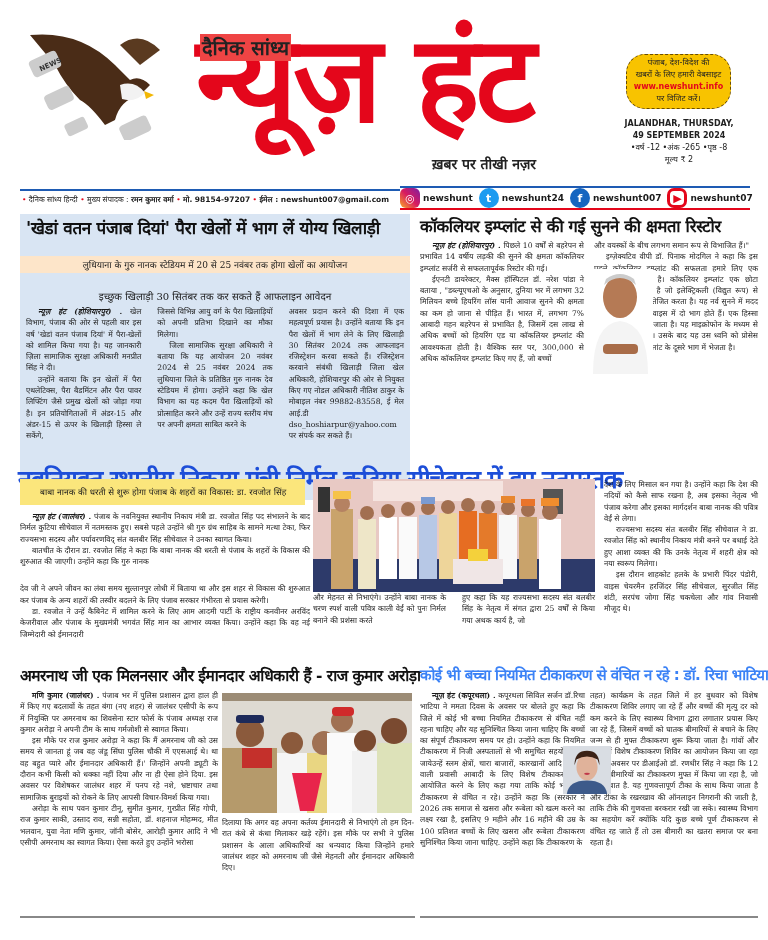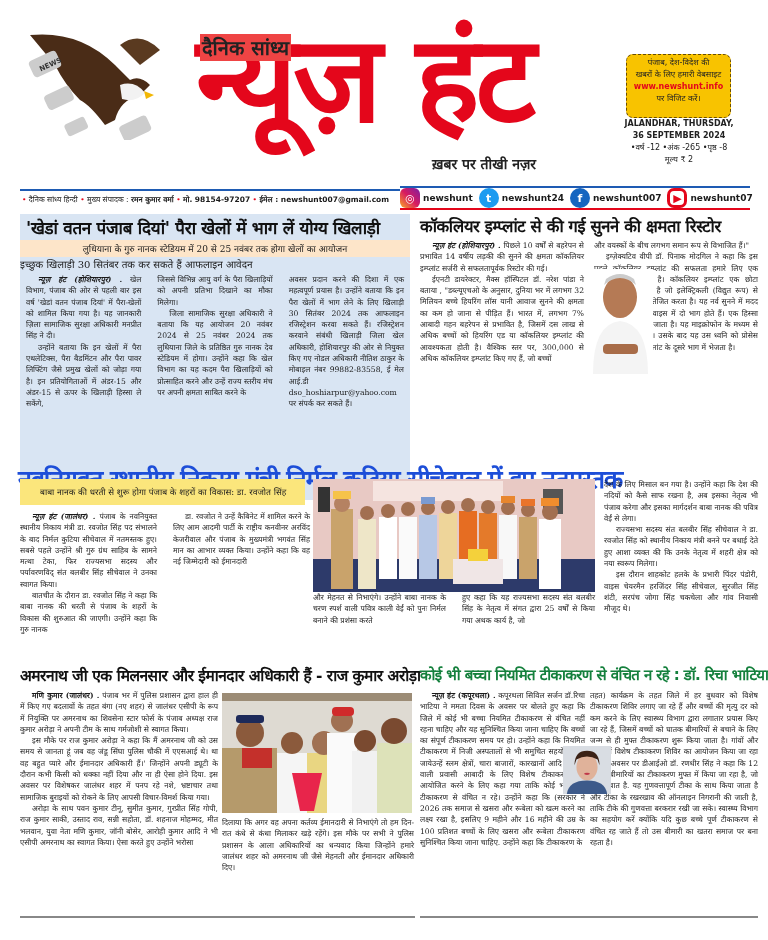--- a/index.html
+++ b/index.html
@@ -4,40 +4,40 @@
 <style>
   * { box-sizing: border-box; margin: 0; padding: 0; }
   html, body { width: 768px; height: 940px; background: #ffffff; overflow: hidden; }
   body { font-family: "DejaVu Serif", serif; color: #1a1a1a; position: relative; }
 
   .masthead { position: absolute; left: 0; top: 0; width: 768px; height: 185px; }
   .eagle { position: absolute; left: 20px; top: 25px; width: 145px; height: 115px; }
   .brand-small { position: absolute; left: 200px; top: 34px; font-family: "DejaVu Sans", sans-serif; font-size: 20px; font-weight: bold; color: #222; }
   .brand-big { position: absolute; left: 196px; top: 20px; font-family: "DejaVu Sans", sans-serif; font-weight: bold; font-size: 120px; line-height: 1; color: #e4061b; letter-spacing: -4px; }
   .tagline { position: absolute; left: 432px; top: 154px; font-family: "DejaVu Sans", sans-serif; font-weight: bold; font-size: 14px; color: #222; }
-  .web-box { position: absolute; left: 626px; top: 54px; width: 105px; height: 64px; background: #f8c300; border: 1px dashed #6b4d00; border-radius: 7px; text-align: center; font-family: "DejaVu Sans", sans-serif; font-size: 8px; line-height: 12px; padding-top: 2px; color: #222; }
+  .web-box { position: absolute; left: 626px; top: 54px; width: 105px; height: 55px; background: #f8c300; border: 1px dashed #6b4d00; border-radius: 19px; text-align: center; font-family: "DejaVu Sans", sans-serif; font-size: 8px; line-height: 12px; padding-top: 2px; color: #222; }
   .web-box .url { color: #e4061b; font-weight: bold; }
   .dateline { position: absolute; left: 620px; top: 118px; width: 118px; text-align: center; font-family: "DejaVu Sans", sans-serif; font-size: 8px; line-height: 12px; color: #222; }
   .dateline .strong { font-weight: bold; }
 
   .info-bar { position: absolute; left: 20px; top: 189px; width: 380px; height: 32px; border-top: 2px solid #1e5bb3; border-bottom: 2px solid #1e5bb3; font-family: "DejaVu Sans", sans-serif; font-size: 7.5px; line-height: 18px; white-space: nowrap; padding-left: 2px; }
   .info-bar b { font-weight: bold; }
   .info-bar .dot { color: #e4061b; }
   .social-bar { position: absolute; left: 400px; top: 186px; width: 350px; height: 24px; border-bottom: 2px solid #e4061b; border-top: 2px solid #1e5bb3; display: flex; align-items: center; gap: 6px; font-family: "DejaVu Sans", sans-serif; font-size: 9px; font-weight: bold; }
   .soc { display: flex; align-items: center; gap: 3px; }
   .soc-icon { width: 20px; height: 20px; border-radius: 50%; display: inline-flex; align-items: center; justify-content: center; color: #fff; font-size: 11px; font-weight: bold; }
   .ig { background: linear-gradient(45deg,#f9a825,#d81b60,#7b1fa2); border-radius: 6px; }
   .tw { background: #1d9bf0; }
   .fb { background: #1565c0; }
   .yt { background: #fff; border: 3px solid #e4061b; color: #e4061b; border-radius: 7px; }
 
   .story1 { position: absolute; left: 20px; top: 214px; width: 390px; height: 286px; background: #d9e5f3; }
   .s1-head { font-family: "DejaVu Sans", sans-serif; font-weight: bold; font-size: 17px; padding: 2px 6px 0; white-space: nowrap; color: #111; letter-spacing: -0.3px; }
-  .s1-sub { background: #fde5c9; font-size: 9px; text-align: center; padding: 2px 0; margin-top: 1px; }
-  .s1-sub2 { font-size: 10px; padding: 0 0 3px; }
+  .s1-sub { background: #fde5c9; font-size: 9px; text-align: center; padding: 2px 0; margin-top: 17px; }
+  .s1-sub2 { font-size: 10px; text-align: center; padding: 16px 0 3px; }
   .cols { display: flex; gap: 16px; padding: 0 6px; }
   .col { flex: 1; font-size: 7.6px; line-height: 11.3px; text-align: justify; }
   .col b { font-weight: bold; font-style: italic; }
 
   .story2 { position: absolute; left: 420px; top: 214px; width: 338px; height: 222px; }
   .s2-head { font-family: "DejaVu Sans", sans-serif; font-weight: bold; font-size: 16.5px; white-space: nowrap; color: #111; letter-spacing: -0.4px; }
   .s2-body { position: relative; margin-top: 3px; }
   .s2-photo { position: absolute; left: 160px; top: 38px; width: 65px; height: 105px; }
 
   .story3-head { position: absolute; left: 18px; top: 461px; width: 740px; font-family: "DejaVu Sans", sans-serif; font-weight: bold; font-size: 25px; white-space: nowrap; color: #1d4ed8; letter-spacing: -1px; }
@@ -45,21 +45,21 @@
   .s3-cols { position: absolute; left: 20px; top: 511px; width: 290px; }
   .s3-photo { position: absolute; left: 313px; top: 479px; width: 282px; height: 113px; }
   .s3-below { position: absolute; left: 313px; top: 592px; width: 282px; }
   .s3-right { position: absolute; left: 604px; top: 479px; width: 154px; }
 
   .story4-head { position: absolute; left: 20px; top: 664px; width: 395px; font-family: "DejaVu Sans", sans-serif; font-weight: bold; font-size: 15.5px; white-space: nowrap; color: #111; letter-spacing: -0.5px; }
   .s4-left { position: absolute; left: 20px; top: 690px; width: 198px; }
   .s4-photo { position: absolute; left: 222px; top: 693px; width: 190px; height: 120px; }
   .s4-below { position: absolute; left: 222px; top: 817px; width: 192px; }
 
-  .story5-head { position: absolute; left: 420px; top: 664px; width: 340px; font-family: "DejaVu Sans", sans-serif; font-weight: bold; font-size: 15px; white-space: nowrap; color: #15803d; letter-spacing: -0.6px; }
+  .story5-head { position: absolute; left: 420px; top: 664px; width: 340px; font-family: "DejaVu Sans", sans-serif; font-weight: bold; font-size: 15px; white-space: nowrap; color: #3b82f6; letter-spacing: -0.6px; }
   .s5-left { position: absolute; left: 420px; top: 690px; width: 165px; }
   .s5-right { position: absolute; left: 590px; top: 690px; width: 168px; }
   .s5-photo { position: absolute; left: 563px; top: 746px; width: 50px; height: 50px; }
 
   .bottom-rule { position: absolute; top: 916px; height: 1.5px; background: #888; }
   .txt { font-size: 7.6px; line-height: 11.3px; text-align: justify; }
   .indent { text-indent: 12px; }
 </style>
 </head>
 <body>
@@ -80,21 +80,21 @@
   <div class="brand-small" style="background:#ef4444;padding:0 2px;">दैनिक सांध्य</div>
   <div class="tagline">ख़बर पर तीखी नज़र</div>
   <div class="web-box">
     <div>पंजाब, देश-विदेश की</div>
     <div>खबरों के लिए हमारी वेबसाइट</div>
     <div class="url">www.newshunt.info</div>
     <div>पर विजिट करें।</div>
   </div>
   <div class="dateline">
     <div class="strong">JALANDHAR, THURSDAY,</div>
-    <div class="strong">36 SEPTEMBER 2024</div>
+    <div class="strong">49 SEPTEMBER 2024</div>
     <div>•वर्ष -12  •अंक -265  •पृष्ठ -8</div>
     <div>मूल्य ₹ 2</div>
   </div>
 </div>
 
 <div class="info-bar">
   <span class="dot">•</span>
   <span>दैनिक सांध्य हिन्दी</span>
   <span class="dot">•</span>
   <span>मुख्य संपादक :</span>
@@ -159,26 +159,27 @@
     <rect width="65" height="105" fill="#fff"></rect>
     <ellipse cx="32" cy="28" rx="17" ry="21" fill="#b57a55"></ellipse>
     <path d="M16 16 Q32 2 48 16 L46 10 Q32 0 18 10 Z" fill="#ccc"></path>
     <path d="M5 105 Q5 55 32 52 Q60 55 60 105 Z" fill="#f4f4f4"></path>
     <rect x="15" y="75" width="35" height="10" rx="4" fill="#a86c48"></rect>
   </svg>
 </div>
 
 <div class="story3-head">नवनियुक्त स्थानीय निकाय मंत्री निर्मल कुटिया सीचेवाल में हुए नतमस्तक</div>
 <div class="s3-sub">बाबा नानक की धरती से शुरू होगा पंजाब के शहरों का विकास: डा. रवजोत सिंह</div>
-<div class="s3-cols cols" style="padding:0;">
+<div class="s3-cols cols" style="padding:0;flex-direction:column;">
   <div class="col">
     <p class="indent"><b>न्यूज़ हंट (जालंधर) .</b> <span>पंजाब के नवनियुक्त स्थानीय निकाय मंत्री डा. रवजोत सिंह पद संभालने के बाद निर्मल कुटिया सीचेवाल में नतमस्तक हुए। सबसे पहले उन्होंने श्री गुरु ग्रंथ साहिब के सामने मत्था टेका, फिर राज्यसभा सदस्य और पर्यावरणविद् संत बलबीर सिंह सीचेवाल ने उनका स्वागत किया।</span></p>
     <p class="indent">बातचीत के दौरान डा. रवजोत सिंह ने कहा कि बाबा नानक की धरती से पंजाब के शहरों के विकास की शुरुआत की जाएगी। उन्होंने कहा कि गुरु नानक</p>
   </div>
   <div class="col">
+    <p>देव जी ने अपने जीवन का लंबा समय सुल्तानपुर लोधी में बिताया था और इस शहर से विकास की शुरुआत कर पंजाब के अन्य शहरों की तस्वीर बदलने के लिए पंजाब सरकार गंभीरता से प्रयास करेगी।</p>
     <p class="indent">डा. रवजोत ने उन्हें कैबिनेट में शामिल करने के लिए आम आदमी पार्टी के राष्ट्रीय कनवीनर अरविंद केजरीवाल और पंजाब के मुख्यमंत्री भगवंत सिंह मान का आभार व्यक्त किया। उन्होंने कहा कि वह नई जिम्मेदारी को ईमानदारी</p>
   </div>
 </div>
 <svg class="s3-photo" viewBox="0 0 282 113" preserveAspectRatio="none">
   <rect width="282" height="113" fill="#e8c9c4"></rect>
   <rect x="0" y="80" width="282" height="33" fill="#2d3a6a"></rect>
   <rect x="5" y="8" width="12" height="25" fill="#333"></rect>
   <rect x="60" y="2" width="130" height="20" fill="#f5e4e0"></rect>
   <rect x="230" y="10" width="20" height="25" fill="#555"></rect>
   <g>

